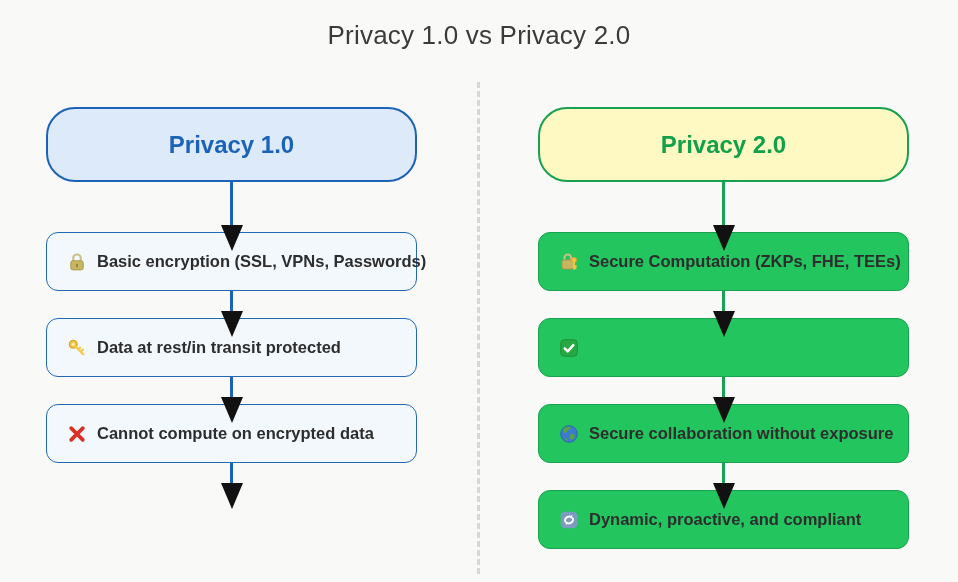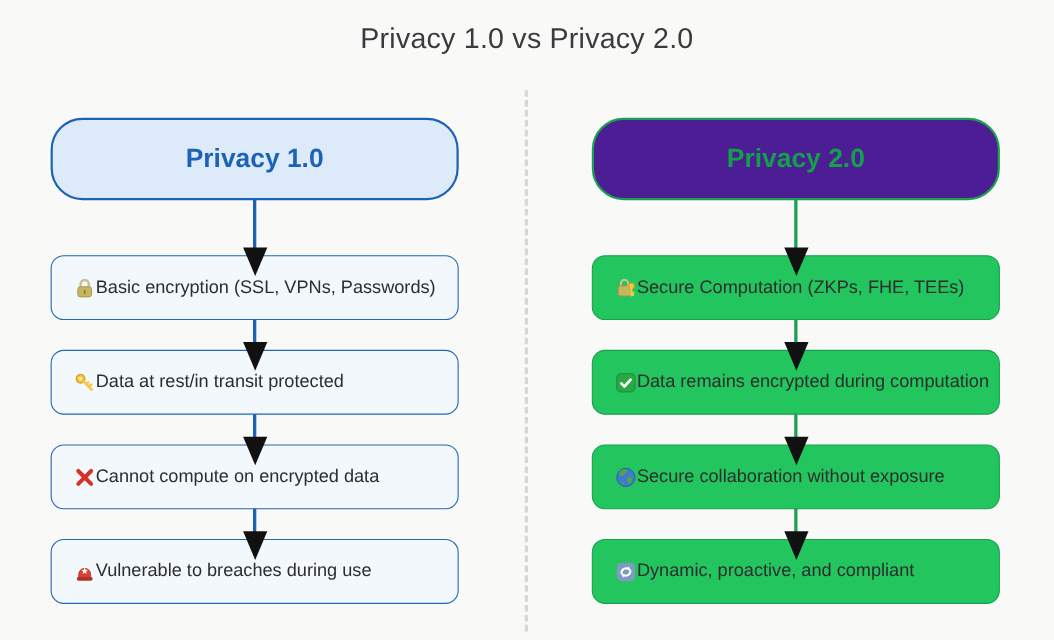--- a/index.html
+++ b/index.html
@@ -14,25 +14,25 @@
   .divider{
     position:absolute;left:477px;top:82px;height:492px;width:0;
     border-left:3px dashed #d7d7d7;
   }
   .header-box{
     position:absolute;top:107px;width:371px;height:75px;box-sizing:border-box;
     border-radius:29px;display:flex;align-items:center;justify-content:center;
     font-size:24px;font-weight:bold;z-index:2;
   }
   .header-blue{left:46px;background:#ddeafa;border:2.5px solid #1c63b7;color:#1c63b7;}
-  .header-green{left:538px;background:#4c1d95;border:2.5px solid #18a150;color:#13a04a;}
+  .header-green{left:538px;background:#fef9c3;border:2.5px solid #18a150;color:#13a04a;}
   .row-box{
     position:absolute;width:371px;height:59px;box-sizing:border-box;
-    border-radius:12px;display:flex;align-items:center;
-    padding-left:20px;font-size:16.5px;color:#2d2d2d;white-space:nowrap;z-index:2;
+    border-radius:12px;display:flex;align-items:center;gap:10px;
+    padding-left:20px;font-size:16.5px;color:#2d2d2d;white-space:nowrap;z-index:2;font-weight:bold;
   }
   .row-blue{left:46px;background:#f3f8fd;border:1.5px solid #2268b4;}
   .row-green{left:538px;background:#22c55e;border:1.5px solid #18a150;}
   .r1{top:232px}.r2{top:318px}.r3{top:404px}.r4{top:490px}
   .icon{width:20px;height:20px;flex:0 0 20px;display:inline-block;}
   .conn-line{position:absolute;width:3px;z-index:1;}
   .line-blue{left:230px;background:#1c63b7;}
   .line-green{left:722px;background:#1ca055;}
   .arrow-head{
     position:absolute;width:0;height:0;z-index:3;
@@ -97,50 +97,39 @@
     <span class="label">Data at rest/in transit protected</span>
   </div>
   <div class="row-box row-blue r3">
     <span class="icon">
       <svg viewBox="0 0 24 24" width="20" height="20">
         <path d="M5 5 L19 19 M19 5 L5 19" stroke="#d93025" stroke-width="4.4" stroke-linecap="round"></path>
       </svg>
     </span>
     <span class="label">Cannot compute on encrypted data</span>
   </div>
-  <div class="row-box row-blue r4">
-    <span class="icon">
-      <svg viewBox="0 0 24 24" width="20" height="20">
-        <path d="M5.5 14.5 a6.5 6.5 0 0 1 13 0 v3.5 H5.5 z" fill="#d64333" stroke="#a8291c" stroke-width="0.8"></path>
-        <rect x="3.5" y="17.5" width="17" height="4" rx="1.6" fill="#b03425"></rect>
-        <path d="M12 7.2 l1 2.3 2.5 .3 -1.9 1.7 .6 2.5 -2.2 -1.3 -2.2 1.3 .6 -2.5 -1.9 -1.7 2.5 -.3 z" fill="#ffffff"></path>
-      </svg>
-    </span>
-    <span class="label">Vulnerable to breaches during use</span>
-  </div>
 
   <div class="row-box row-green r1">
     <span class="icon">
       <svg viewBox="0 0 24 24" width="20" height="20">
         <path d="M6.5 11 V7 a4 4 0 0 1 8 0 V11" fill="none" stroke="#cbbf8a" stroke-width="2.4"></path>
         <rect x="3.5" y="9.5" width="14" height="11" rx="2.5" fill="#c8b560" stroke="#a6924a" stroke-width="1"></rect>
         <circle cx="18" cy="9.5" r="3" fill="#f6c945" stroke="#d9a326" stroke-width="1.2"></circle>
         <path d="M18 12.5 V20 M18 17 h2.4 M18 19.5 h2" stroke="#f6c945" stroke-width="2.2" stroke-linecap="round"></path>
       </svg>
     </span>
     <span class="label">Secure Computation (ZKPs, FHE, TEEs)</span>
   </div>
   <div class="row-box row-green r2">
     <span class="icon">
       <svg viewBox="0 0 24 24" width="20" height="20">
         <rect x="2" y="2" width="20" height="20" rx="4.5" fill="#28a745" stroke="#1d8a37" stroke-width="1"></rect>
         <path d="M7 12.6 l3.4 3.4 L17.2 8.6" stroke="#ffffff" stroke-width="3" fill="none" stroke-linecap="round" stroke-linejoin="round"></path>
       </svg>
     </span>
-    <span class="label">Data remains encrypted during computation</span>
   </div>
   <div class="row-box row-green r3">
     <span class="icon">
       <svg viewBox="0 0 24 24" width="20" height="20">
         <circle cx="12" cy="12" r="10" fill="#3d7bd0" stroke="#2c5ea6" stroke-width="1"></circle>
         <path d="M6.5 4.5 q4 -2.2 7 -.8 q1.4 1.8 -.6 3 q-3 1.4 -4.2 3.4 q-2 1.4 -3.2 -.6 q-1.2 -3 1 -5z" fill="#55a345"></path>
         <path d="M13.5 12 q3 -1 4.8 .8 q1.4 2.4 -.4 4.6 q-2.2 2 -4.2 .6 q-1.6 -2.6 -.2 -6z" fill="#55a345"></path>
         <path d="M8 16.5 q1.8 .2 2.2 2 q-.2 1.6 -1.8 1.2 q-1.6 -.8 -.4 -3.2z" fill="#55a345"></path>
       </svg>
     </span>

